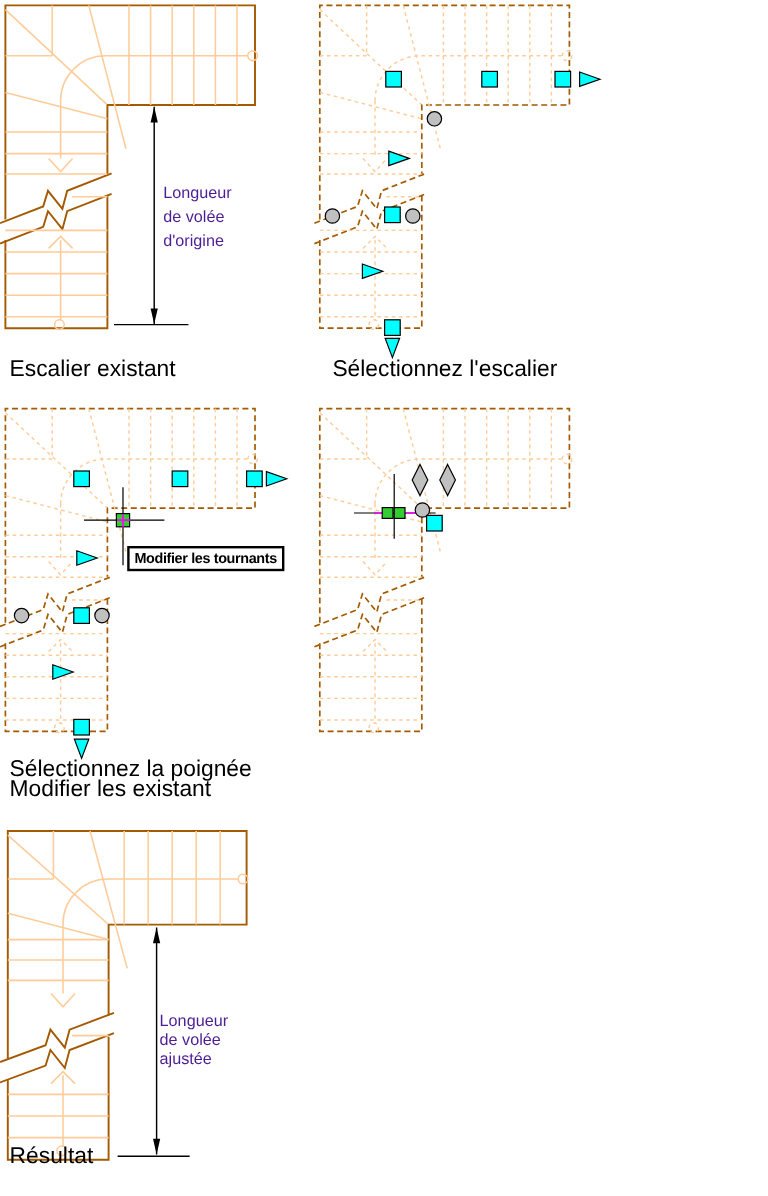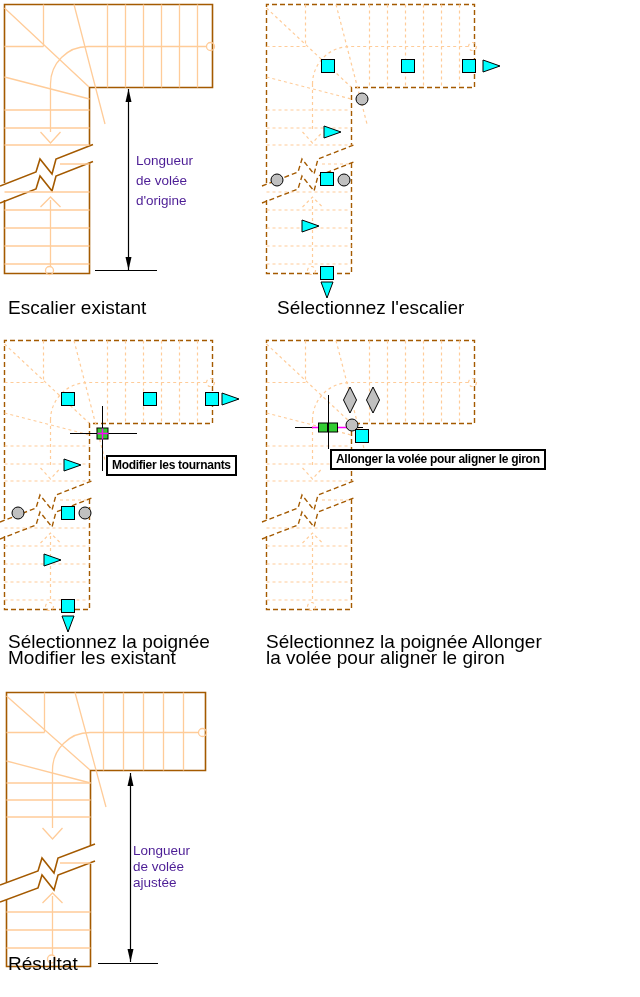--- a/index.html
+++ b/index.html
@@ -219,27 +219,24 @@
   <g id="hot4">
     <rect class="g-hot" x="318.5" y="423" width="9" height="9"></rect>
     <rect class="g-hot" x="328.5" y="423" width="9" height="9"></rect>
   </g>
 </svg>
 
 <div class="caption" style="left:8px;top:300px;">Escalier existant</div>
 <div class="caption" style="left:266px;top:300px;margin-left:11px;">Sélectionnez l'escalier</div>
 <div class="caption" style="left:8px;top:634px;">Sélectionnez la poignée
 Modifier les existant</div>
-<div class="caption" style="left:266px;top:634px;">Sélectionnez la poignée Allonger
-la volée pour aligner le giron</div>
 <div class="caption" style="left:8px;top:956px;">Résultat</div>
 
 <div class="dimlabel" id="dimlabel-1" style="left:136px;top:151px;">Longueur
 de volée
 d'origine</div>
 <div class="dimlabel" id="dimlabel-5" style="left:133px;top:843px;">Longueur
 de volée
 ajustée</div>
 
 <div class="tooltip" style="left:106px;top:455px;">Modifier les tournants</div>
-<div class="tooltip" style="left:330px;top:449px;">Allonger la volée pour aligner le giron</div>
 
 </div>
 
 </body></html>

